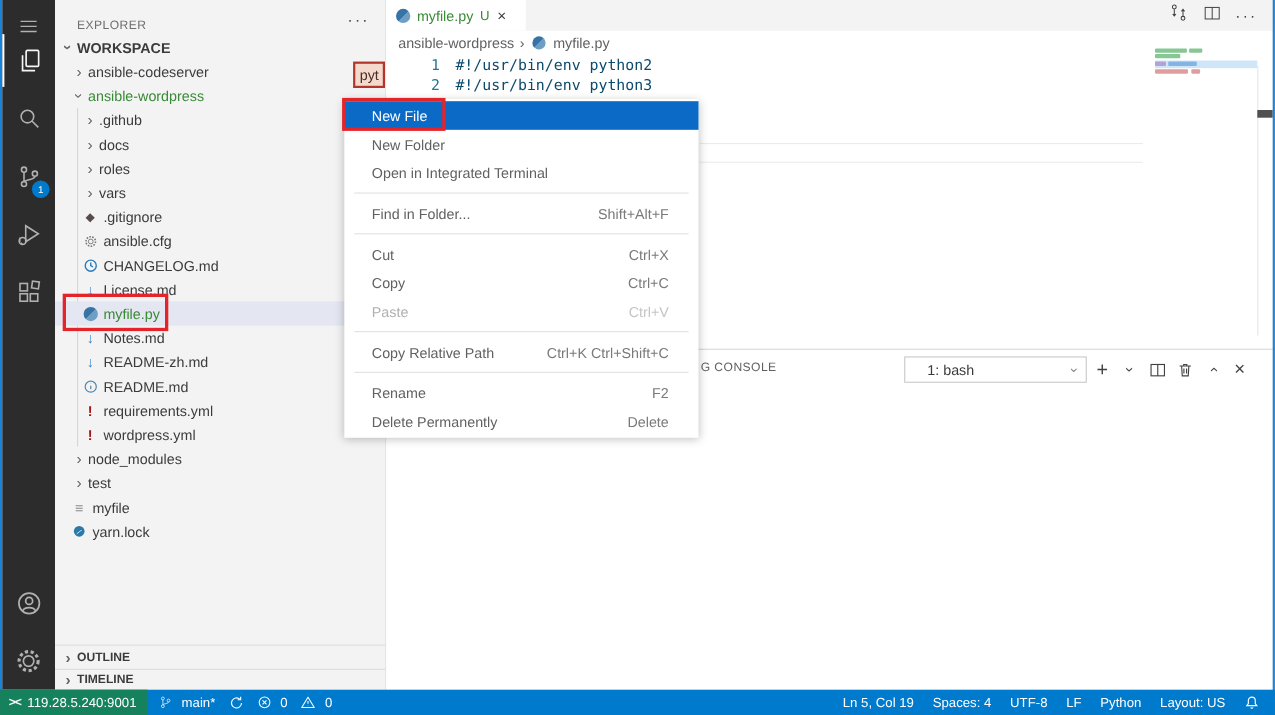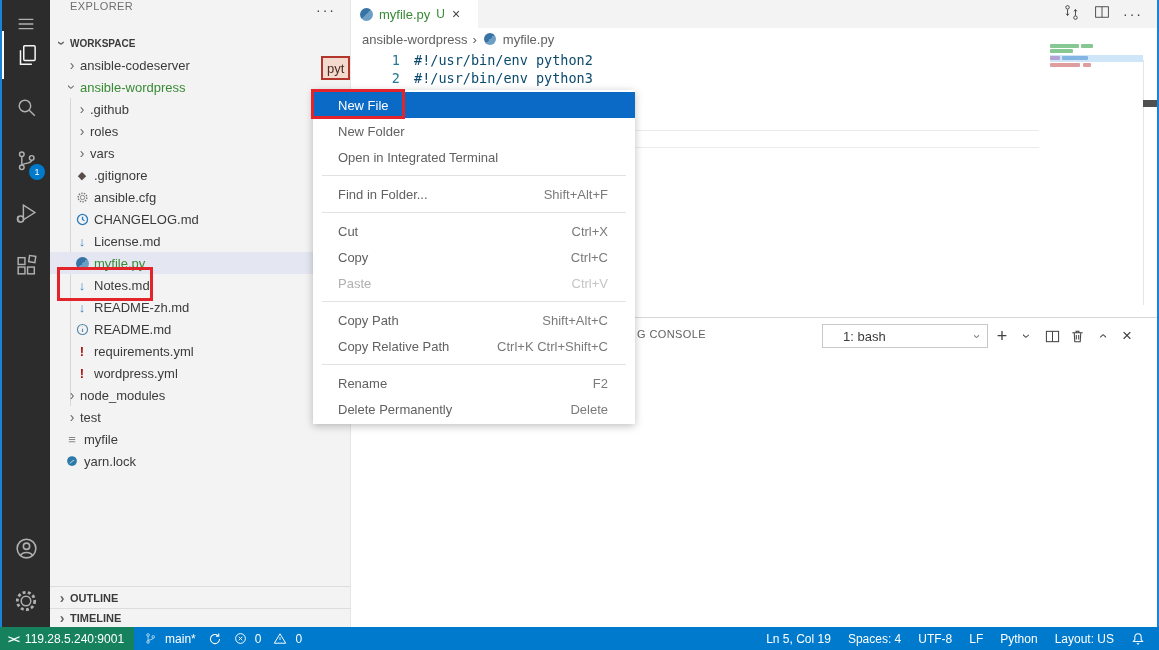--- a/index.html
+++ b/index.html
@@ -10,26 +10,26 @@
   
   #activitybar{position:absolute;left:2px;top:0;width:48px;height:627px;background:#2c2c2c;z-index:5;}
   .abicon{position:absolute;left:0;width:48px;height:48px;display:flex;align-items:center;justify-content:center;color:#b8b8b8;}
   .abicon svg{stroke:#b0b0b0;fill:none;stroke-width:1.4;}
   .abicon.active svg{stroke:#f5f5f5;}
   .abicon.active{border-left:2px solid #fff;width:46px;}
   .scbadge{position:absolute;right:5px;bottom:4px;width:16px;height:16px;border-radius:50%;background:#007acc;color:#fff;
            font-size:9px;display:flex;align-items:center;justify-content:center;}
   
   #sidebar{position:absolute;left:50px;top:0;width:300px;height:627px;background:#f3f3f3;z-index:4;border-right:1px solid #e5e5e5;}
-  .sbheader{position:absolute;left:0;top:0;width:100%;height:30px;display:flex;align-items:flex-start;}
+  .sbheader{position:absolute;left:0;top:8px;width:100%;height:30px;display:flex;align-items:center;}
   .sbtitle{font-size:11px;color:#6f6f6f;letter-spacing:.4px;margin-left:20px;}
   .sbmore{position:absolute;right:14px;top:2px;color:#424242;font-size:14px;letter-spacing:2px;cursor:pointer;}
   .tree{position:absolute;left:0;top:32px;width:100%;}
   .trow{height:22px;display:flex;align-items:center;font-size:13px;color:#3b3b3b;cursor:pointer;}
-  .trow.root{padding-left:4px;font-weight:bold;font-size:10px;color:#3b3b3b;}
+  .trow.root{padding-left:4px;font-weight:bold;font-size:13px;color:#3b3b3b;}
   .trow.lvl1{padding-left:14px;}
   .trow.lvl2{padding-left:24px;}
   .trow.sel{background:#e4e6f1;}
   .chev{width:16px;flex:none;text-align:center;color:#646465;font-size:14px;line-height:14px;}
   .chev::before{content:"›";display:inline-block;}
   .chev.open::before{transform:rotate(90deg);display:inline-block;}
   .ficon{width:16px;height:16px;flex:none;margin-right:4px;display:flex;align-items:center;justify-content:center;font-size:11px;}
   .tlabel{white-space:nowrap;}
   .green{color:#388a34;}
   .pyicon{width:13px;height:13px;border-radius:50%;background:linear-gradient(135deg,#3873a5 50%,#6d9ec4 50%);}
@@ -173,20 +173,24 @@
       <span class="chev"></span>
       <span class="tlabel">ansible-codeserver</span>
     </div>
     <div class="trow lvl1">
       <span class="chev open"></span>
       <span class="tlabel green">ansible-wordpress</span>
     </div>
     <div class="trow lvl2">
       <span class="chev"></span>
       <span class="tlabel">.github</span>
+    </div>
+    <div class="trow lvl2">
+      <span class="chev"></span>
+      <span class="tlabel">docs</span>
     </div>
     <div class="trow lvl2">
       <span class="chev"></span>
       <span class="tlabel">roles</span>
     </div>
     <div class="trow lvl2">
       <span class="chev"></span>
       <span class="tlabel">vars</span>
     </div>
     <div class="trow lvl2">
@@ -388,24 +392,20 @@
   <div class="mitem">
     <span class="mlabel">Copy</span>
     <span class="mshort">Ctrl+C</span>
   </div>
   <div class="mitem disabled">
     <span class="mlabel">Paste</span>
     <span class="mshort">Ctrl+V</span>
   </div>
   <div class="msep"></div>
   <div class="mitem">
-    <span class="mlabel">Copy Path</span>
-    <span class="mshort">Shift+Alt+C</span>
-  </div>
-  <div class="mitem">
     <span class="mlabel">Copy Relative Path</span>
     <span class="mshort">Ctrl+K Ctrl+Shift+C</span>
   </div>
   <div class="msep"></div>
   <div class="mitem">
     <span class="mlabel">Rename</span>
     <span class="mshort">F2</span>
   </div>
   <div class="mitem">
     <span class="mlabel">Delete Permanently</span>

